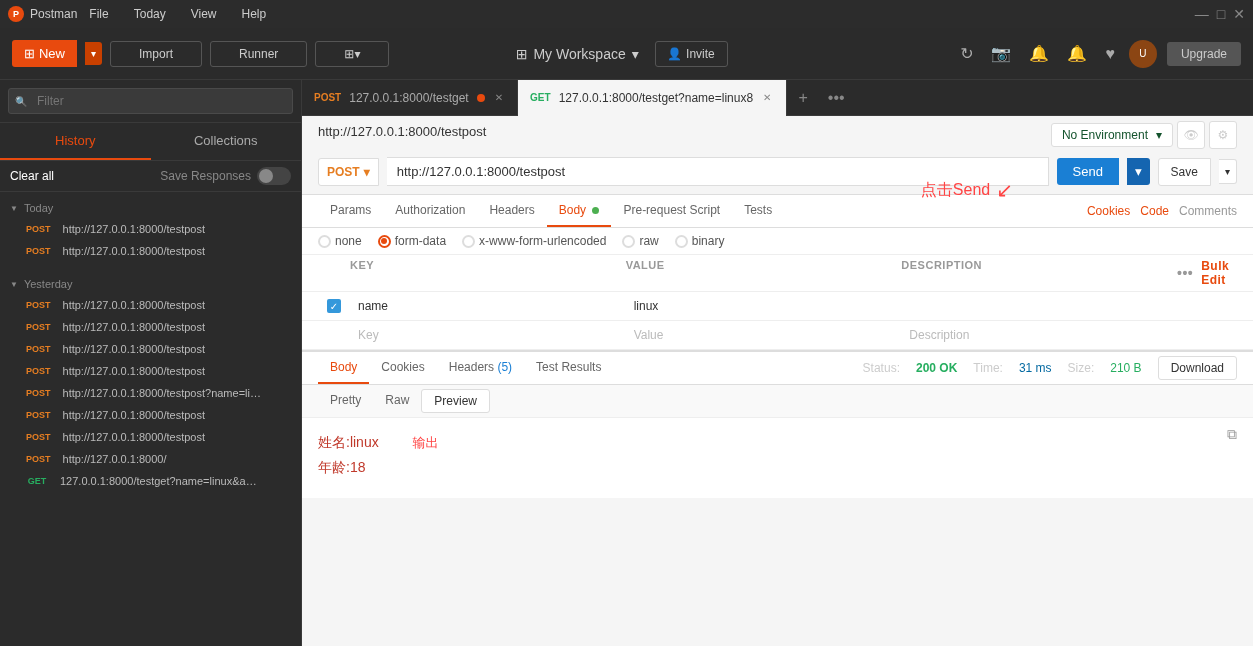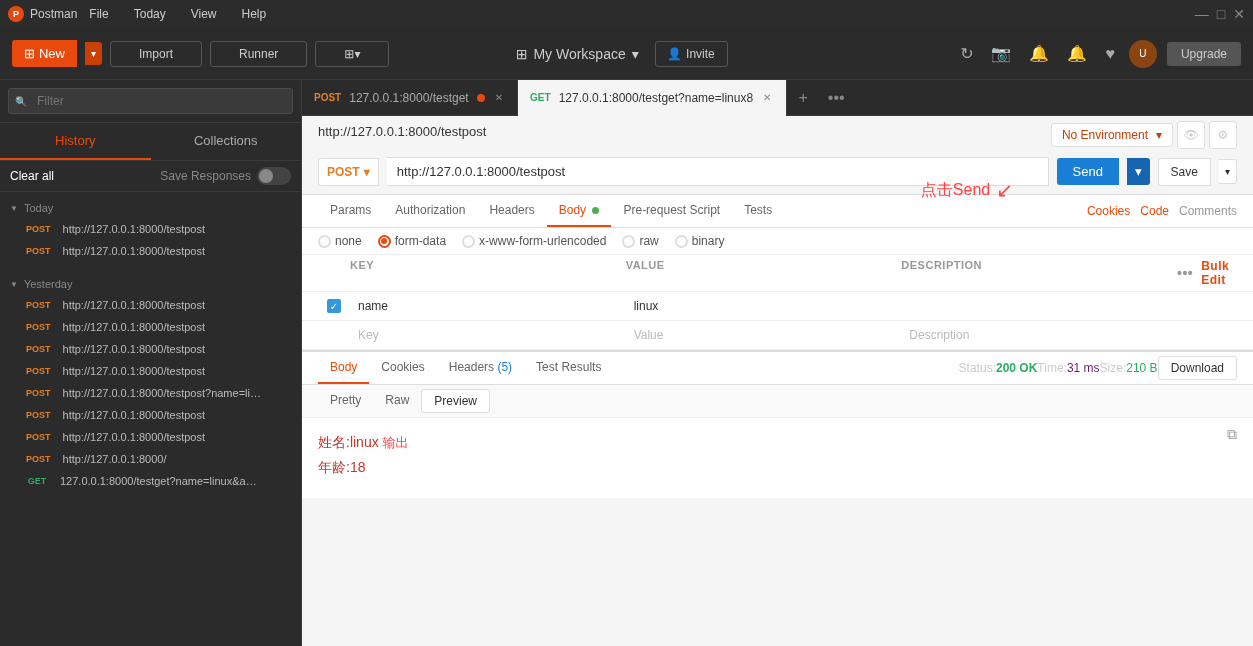--- a/index.html
+++ b/index.html
@@ -371,23 +371,23 @@
     }
     .resp-tab {
       padding: 8px 12px;
       font-size: 12px;
       color: #666;
       cursor: pointer;
       border-bottom: 2px solid transparent;
     }
     .resp-tab.active { color: #e84a0e; border-bottom: 2px solid #e84a0e; }
     .resp-tab-badge { color: #1a7fd4; }
-    .resp-status { margin-left: auto; display: flex; align-items: center; gap: 0; font-size: 12px; }
+    .resp-status { margin-left: auto; display: flex; align-items: center; gap: 16px; font-size: 12px; }
     .status-ok { color: #27ae60; font-weight: 600; }
-    .status-time { color: #701a75; }
+    .status-time { color: #0369a1; }
     .status-size { color: #27ae60; }
     .download-btn {
       background: white;
       border: 1px solid #ddd;
       padding: 4px 12px;
       border-radius: 3px;
       font-size: 12px;
       cursor: pointer;
       color: #333;
     }
@@ -564,21 +564,21 @@
       </div>
       <span class="tab-add">+</span>
       <span class="tab-more">•••</span>
     </div>
 
     <div class="request-area">
       <div class="url-display">http://127.0.0.1:8000/testpost</div>
 
       <div style="position:relative; display:flex; justify-content:flex-end; margin-top:-18px; margin-bottom:4px;">
         <div style="display:flex; align-items:center; gap:4px;">
-          <div style="background:white; border:1px solid #ddd; border-radius:3px; padding:4px 10px; font-size:12px; color:#c2410c; display:flex; align-items:center; gap:8px; cursor:pointer;">
+          <div style="background:white; border:1px solid #ddd; border-radius:3px; padding:4px 10px; font-size:12px; color:#14532d; display:flex; align-items:center; gap:8px; cursor:pointer;">
             <span>No Environment</span>
             <span>▾</span>
           </div>
           <div style="background:white; border:1px solid #ddd; border-radius:3px; width:28px; height:28px; display:flex; align-items:center; justify-content:center; cursor:pointer;">
             <span>👁</span>
           </div>
           <div style="background:white; border:1px solid #ddd; border-radius:3px; width:28px; height:28px; display:flex; align-items:center; justify-content:center; cursor:pointer;">
             <span>⚙</span>
           </div>
         </div>
@@ -694,21 +694,21 @@
       <div class="resp-view-tabs">
         <div class="resp-view-tab">Pretty</div>
         <div class="resp-view-tab">Raw</div>
         <div class="resp-view-tab active">Preview</div>
       </div>
 
       <div class="resp-body-wrapper">
         <div class="response-body">
           <div class="resp-text-line">
             <span>姓名:linux</span>
-            <span style="color:#ff4444; font-size:13px;">输出</span>
+            <span style="margin-left:30px; color:#ff4444; font-size:13px;">输出</span>
           </div>
           <div class="resp-text-line">年龄:18</div>
         </div>
         <div class="copy-btn" style="position:absolute; top:8px; right:16px;">⧉</div>
       </div>
     </div>
 
   </div>
 </div>
 

